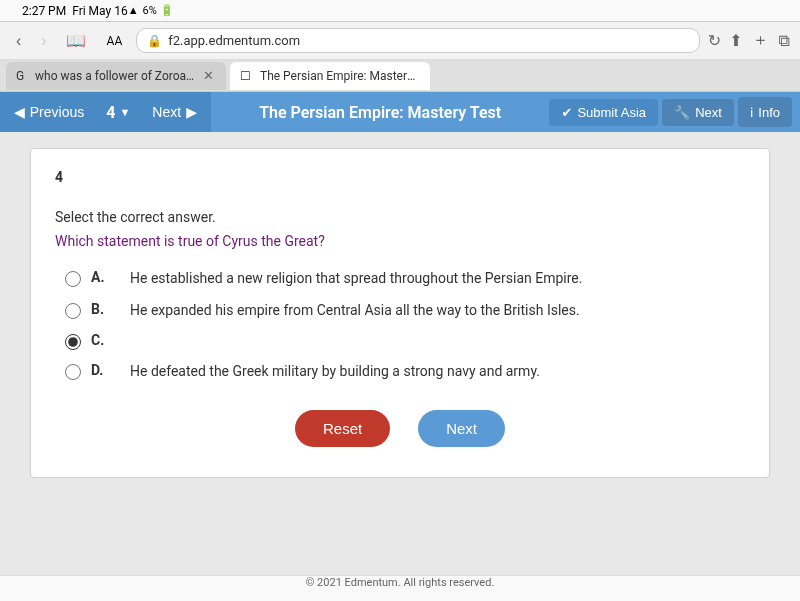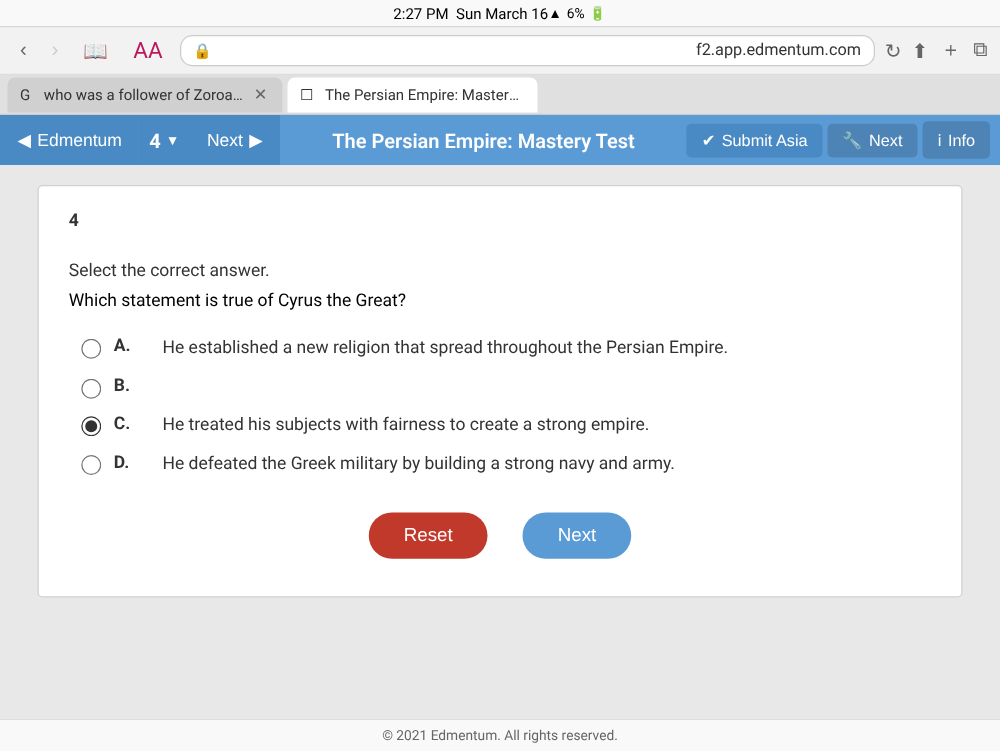--- a/index.html
+++ b/index.html
@@ -12,22 +12,22 @@
       display: flex;
       flex-direction: column;
     }
 
     
     .status-bar {
       background: #f9f9f9;
       height: 22px;
       display: flex;
       align-items: center;
-      justify-content: center;
-      padding: 0 10px;
+      justify-content: flex-start;
+      padding: 0 22px;
       font-size: 12px;
       color: #000;
       border-bottom: 1px solid #ccc;
       flex-shrink: 0;
     }
     .status-left { display: flex; align-items: center; gap: 6px; }
     .status-right { display: flex; align-items: center; gap: 4px; font-size: 11px; }
 
     
     .browser-chrome {
@@ -51,37 +51,37 @@
       padding: 2px 6px;
       border-radius: 4px;
     }
     .nav-btn:disabled { color: #ccc; cursor: default; }
     .book-icon {
       font-size: 16px;
       color: #666;
       padding: 2px 6px;
     }
     .aa-text {
-      font-size: 18px;
-      color: #be185d;
+      font-size: 12px;
+      color: #000000;
       padding: 2px 6px;
     }
     .url-bar {
       flex: 1;
       display: flex;
       align-items: center;
       background: #fff;
       border: 1px solid #ccc;
       border-radius: 10px;
       padding: 4px 10px;
       gap: 6px;
       font-size: 13px;
     }
     .lock-icon { color: #666; font-size: 12px; }
-    .url-text { color: #333; flex: 1; text-align: right; }
+    .url-text { color: #333; flex: 1; text-align: left; }
     .reload-btn {
       background: none;
       border: none;
       font-size: 16px;
       color: #666;
       cursor: pointer;
     }
     .browser-actions {
       display: flex;
       align-items: center;
@@ -231,21 +231,21 @@
       margin-bottom: 12px;
     }
     .instruction {
       font-size: 14px;
       color: #333;
       margin-bottom: 8px;
       margin-top: 24px;
     }
     .question-text {
       font-size: 14px;
-      color: #000000;
+      color: #701a75;
       margin-bottom: 20px;
     }
     .options {
       display: flex;
       flex-direction: column;
       gap: 12px;
       padding-left: 10px;
     }
     .option {
       display: flex;
@@ -296,34 +296,33 @@
       cursor: pointer;
       font-weight: 500;
     }
 
     
     .footer {
       background: #f9f9f9;
       border-top: 1px solid #ddd;
       height: 26px;
       display: flex;
-      align-items: center;
       justify-content: center;
       font-size: 11px;
       color: #666;
       flex-shrink: 0;
     }
   </style>
 </head>
 <body>
 
 <div class="status-bar">
   <div class="status-left">
     <span>2:27 PM</span>
-    <span>Sun March 16</span>
+    <span>Fri May 16</span>
   </div>
   <div class="status-right">
     <span>▲</span>
     <span>6%</span>
     <span>🔋</span>
   </div>
 </div>
 
 <div class="browser-chrome">
   <div class="nav-bar">
@@ -353,21 +352,21 @@
       <span class="tab-favicon">☐</span>
       <span class="tab-label">The Persian Empire: Mastery Test</span>
     </div>
   </div>
 </div>
 
 <div class="app-toolbar">
   <div class="toolbar-left">
     <button class="toolbar-btn prev-btn">
       <span>◀</span>
-      <span>Edmentum</span>
+      <span>Previous</span>
     </button>
     <div class="question-nav">
       <span class="q-num">4</span>
       <span class="dropdown-arrow">▼</span>
     </div>
     <button class="toolbar-btn next-btn">
       <span>Next</span>
       <span>▶</span>
     </button>
   </div>
@@ -396,25 +395,25 @@
 
     <div class="options">
       <label class="option">
         <input type="radio" name="answer" style="">
         <span class="option-label">A.</span>
         <span class="option-text">He established a new religion that spread throughout the Persian Empire.</span>
       </label>
       <label class="option">
         <input type="radio" name="answer" style="">
         <span class="option-label">B.</span>
+        <span class="option-text">He expanded his empire from Central Asia all the way to the British Isles.</span>
       </label>
       <label class="option">
         <input type="radio" name="answer" checked="" style="">
         <span class="option-label">C.</span>
-        <span class="option-text">He treated his subjects with fairness to create a strong empire.</span>
       </label>
       <label class="option">
         <input type="radio" name="answer" style="">
         <span class="option-label">D.</span>
         <span class="option-text">He defeated the Greek military by building a strong navy and army.</span>
       </label>
     </div>
 
     <div class="buttons-row">
       <button class="reset-btn">Reset</button>

